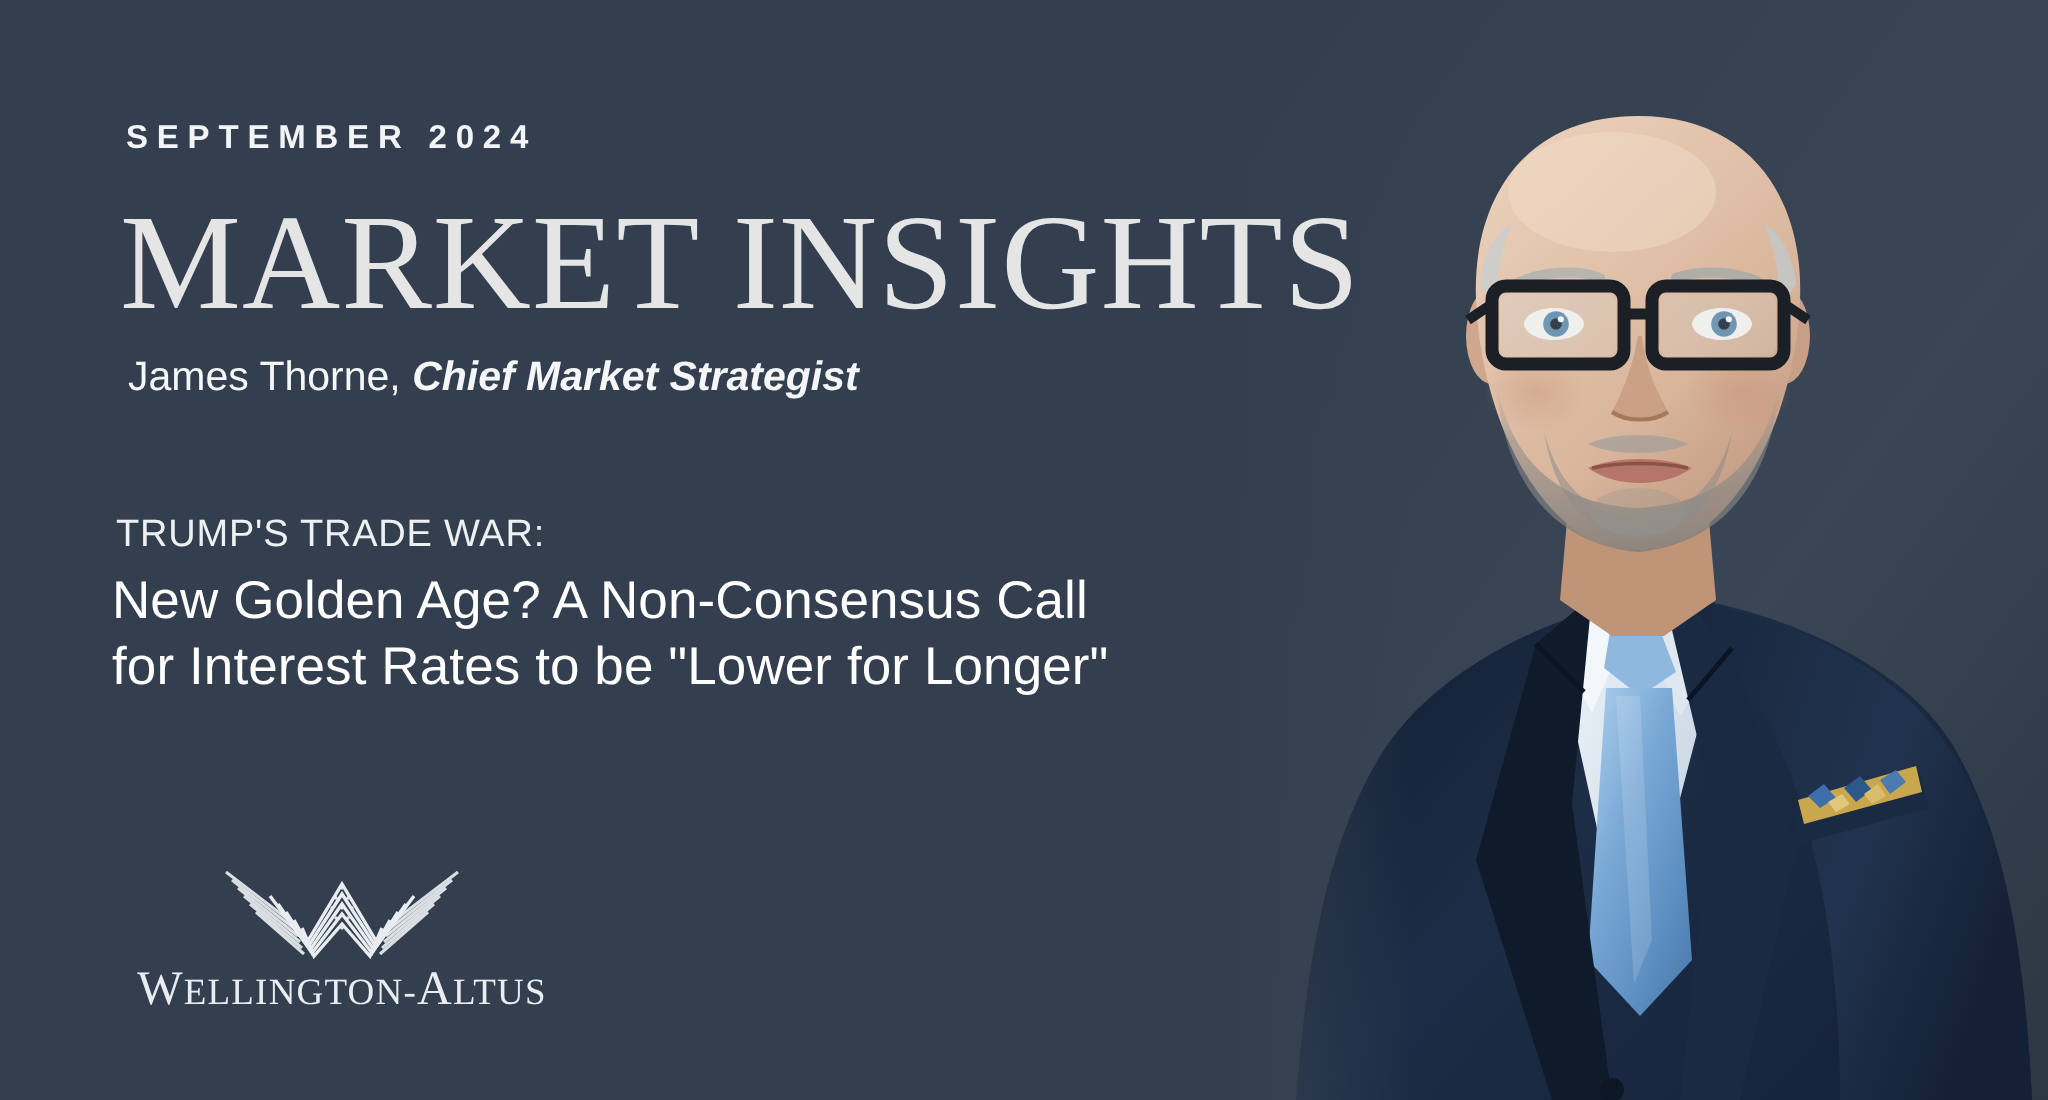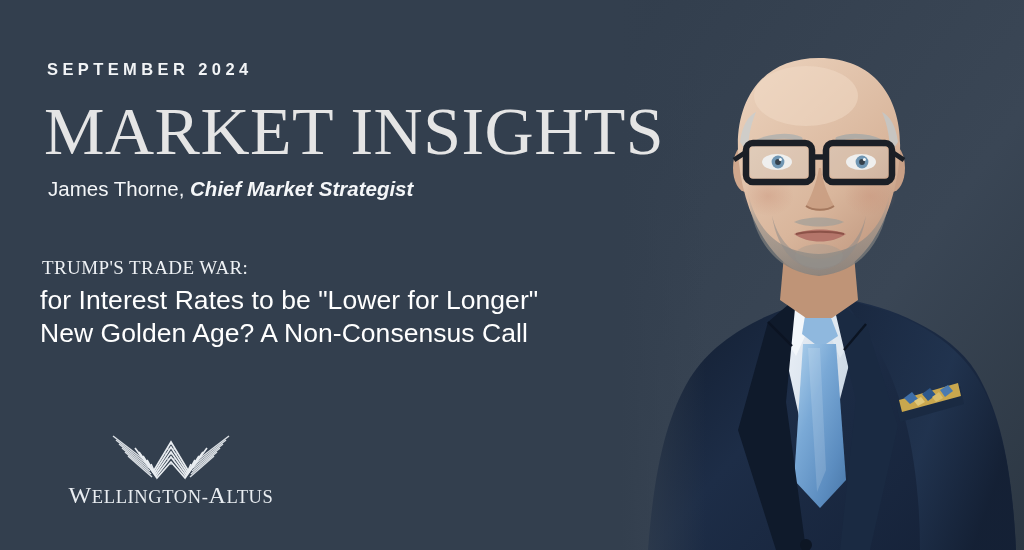--- a/index.html
+++ b/index.html
@@ -16,21 +16,21 @@
     position:relative;
     width:1024px;
     height:550px;
     background:#333f4e;
     overflow:hidden;
   }
 
   
   .text-col {
     position:absolute;
-    left:40px;
+    left:56px;
     top:0;
     width:600px;
     height:550px;
     z-index:5;
   }
 
   .eyebrow-date {
     position:absolute;
     top:60px;
     left:7px;
@@ -67,21 +67,20 @@
   .byline .role { font-style:italic; font-weight:bold; }
 
   .kicker {
     position:absolute;
     top:257px;
     left:2px;
     font-size:19px;
     letter-spacing:0.4px;
     color:#eef1f4;
     white-space:nowrap;
-    font-family:Liberation Serif, serif;
   }
 
   .headline {
     position:absolute;
     top:284px;
     left:0px;
     font-size:26.5px;
     line-height:32.5px;
     color:#ffffff;
     letter-spacing:0.05px;
@@ -304,22 +303,22 @@
     <h1 class="main-title">MARKET INSIGHTS</h1>
 
     <div class="byline">
       <span class="name">James Thorne,</span>
       <span class="role">Chief Market Strategist</span>
     </div>
 
     <div class="kicker">TRUMP'S TRADE WAR:</div>
 
     <div class="headline">
+      <span class="hl-line">New Golden Age? A Non-Consensus Call</span>
       <span class="hl-line">for Interest Rates to be "Lower for Longer"</span>
-      <span class="hl-line">New Golden Age? A Non-Consensus Call</span>
     </div>
   </div>
 
   <div class="logo">
     <svg class="logo-mark" viewBox="0 0 128 52">
       <g stroke="#e9edf1" fill="none" stroke-width="1.5" stroke-linecap="butt">
 
         <g opacity="0.92">
           <path d="M 6 8 L 40 34"></path>
           <path d="M 9 12 L 41 37"></path>

